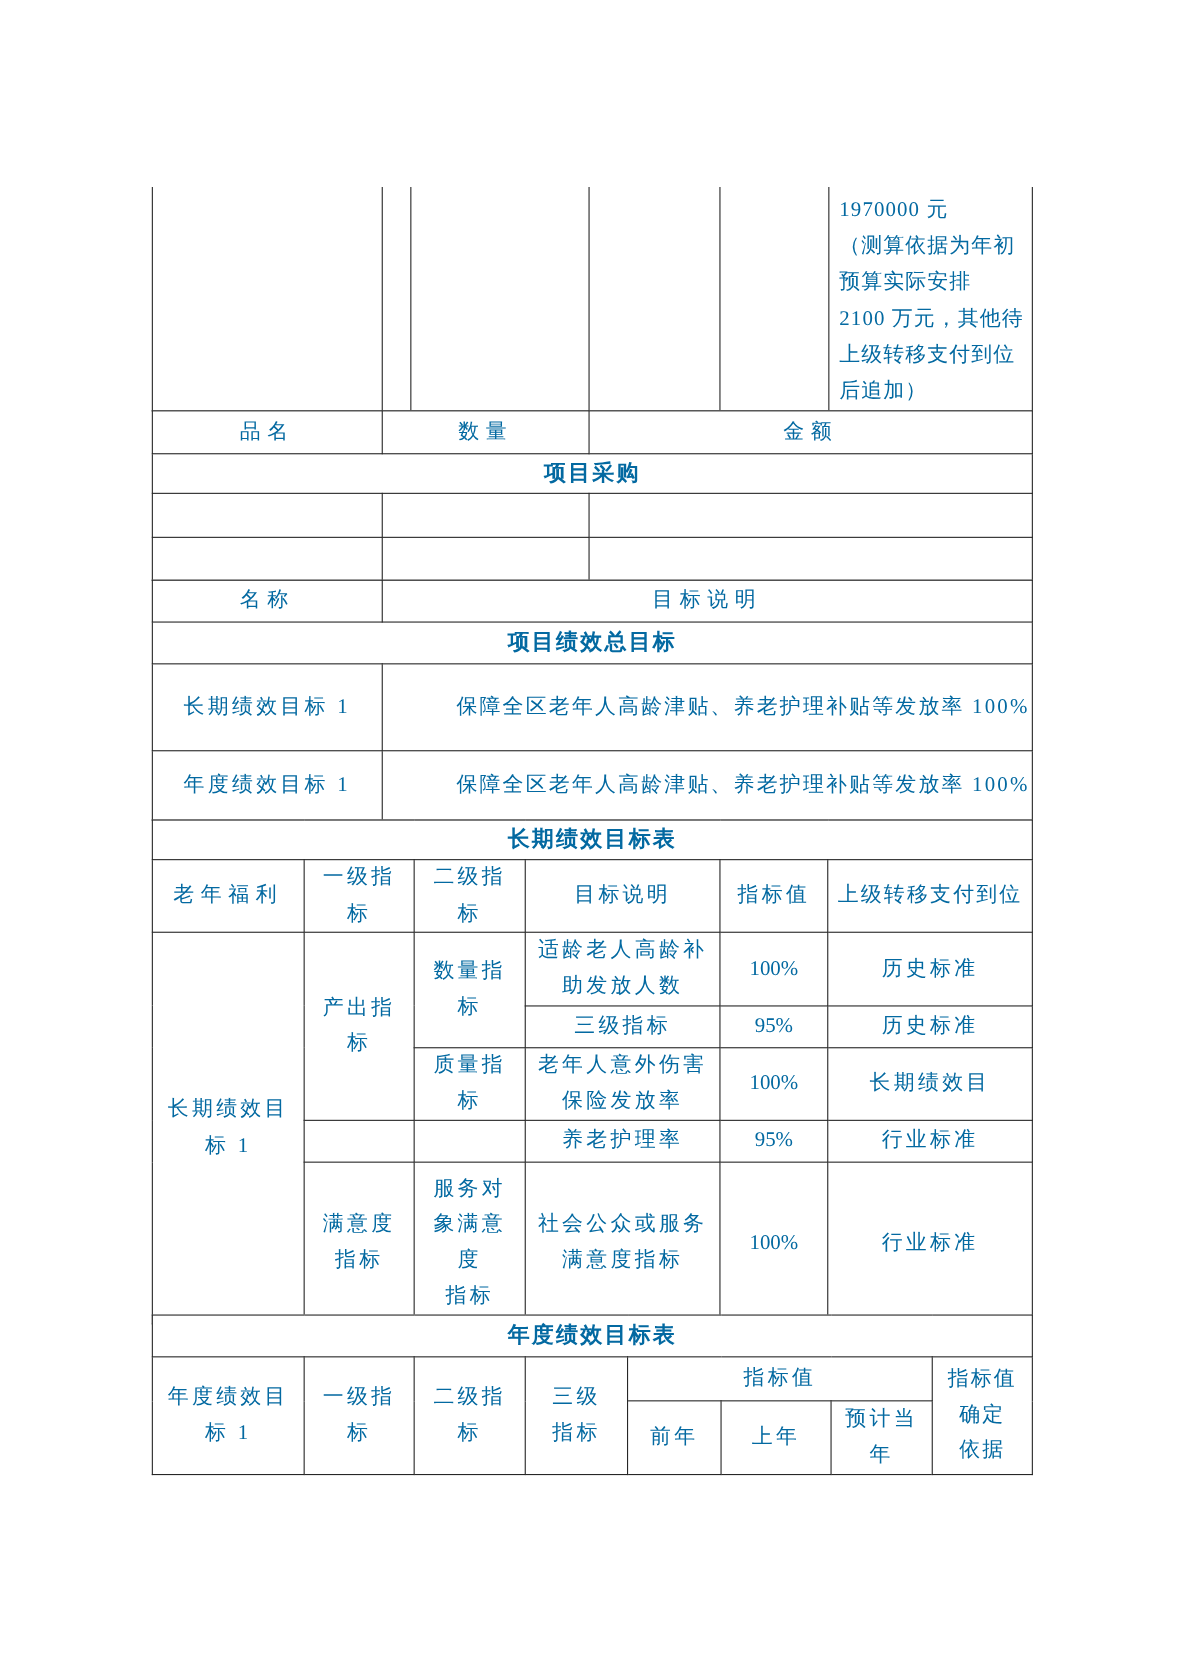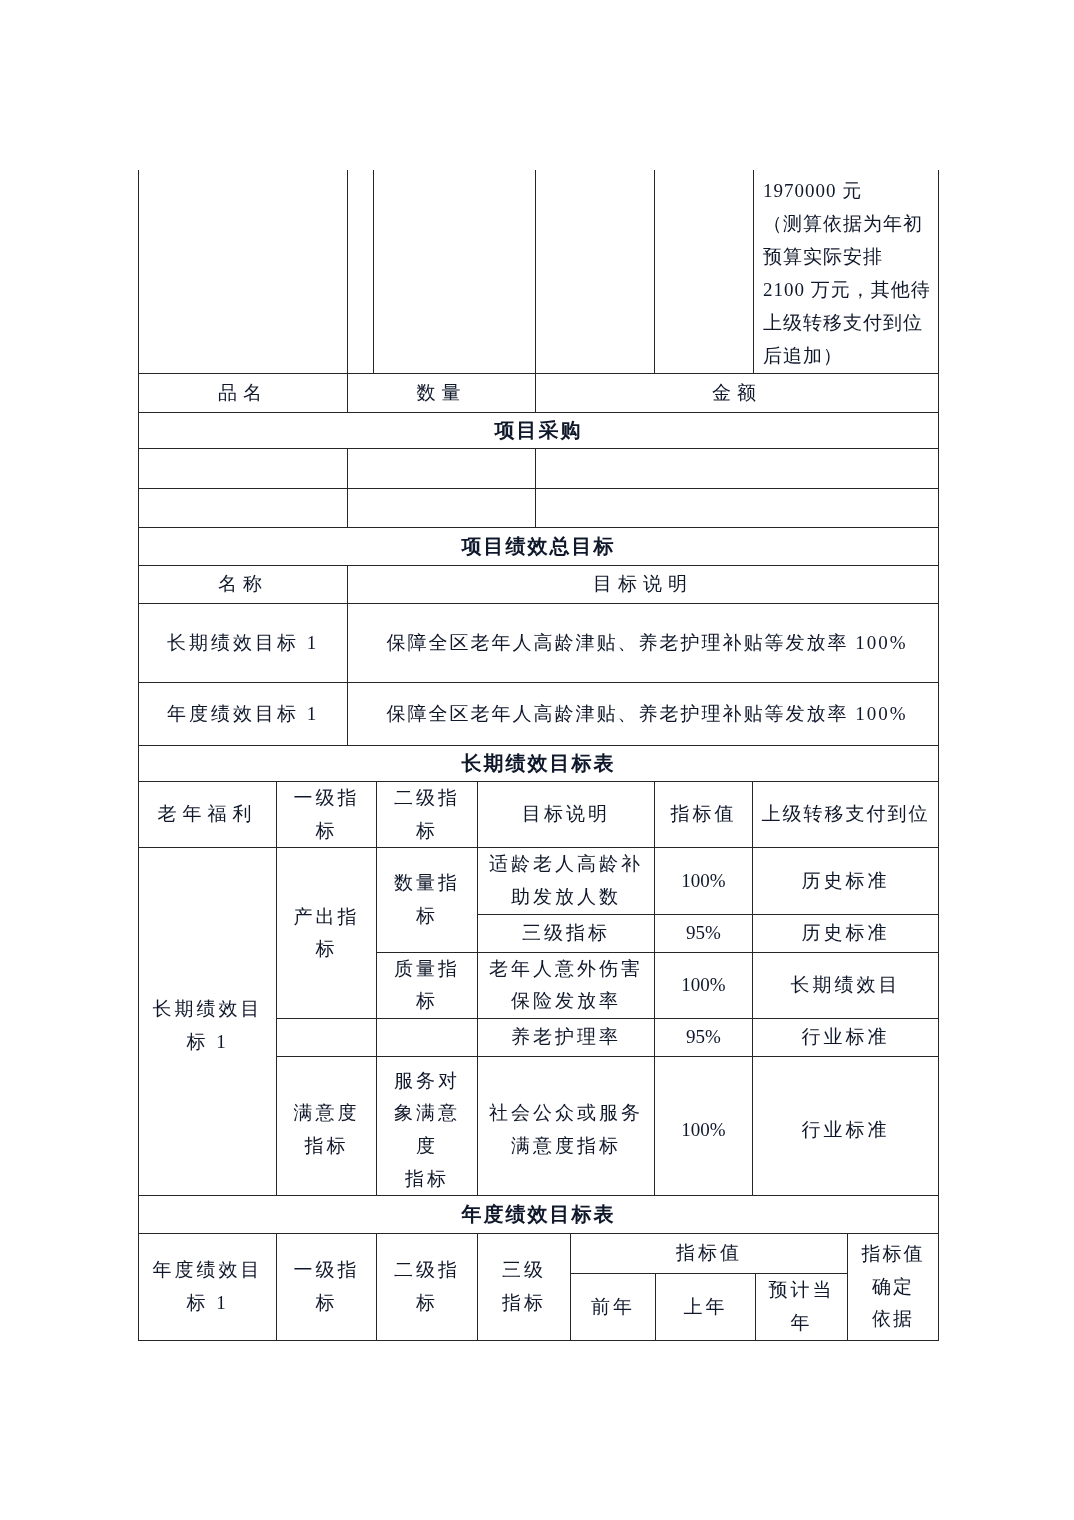--- a/index.html
+++ b/index.html
@@ -1,32 +1,32 @@
 <!DOCTYPE html>
 <html><head>
 <meta charset="utf-8">
 <style>
   html,body { margin:0; padding:0; background:#ffffff; }
   .page {
     position:relative; width:1074px; height:1520px; background:#ffffff;
-    font-family:"Liberation Serif","DejaVu Serif",serif; color:#0f172a;
+    font-family:"Liberation Serif","DejaVu Serif",serif; color:#0369a1;
     overflow:hidden;
     text-decoration:underline;
   }
   table { border-collapse:collapse; table-layout:fixed; position:absolute; background:#ffffff; }
   td {
     border:1px solid #262626;
     font-size:19px; text-align:center; vertical-align:middle;
     letter-spacing:3px; line-height:1.72; white-space:pre-line;
     padding:0 2px; overflow:hidden;
   }
   .band { font-weight:bold; font-size:20px; letter-spacing:2px; }
   .hdr  { letter-spacing:6px; }
   .num  { letter-spacing:0px; }
-  .left { text-align:center; padding-left:10px; letter-spacing:2px; }
+  .left { text-align:right; padding-left:10px; letter-spacing:2px; }
   .cut-table td { border-top:none; }
   .note-cell {
     text-align:left; vertical-align:top;
     padding:4px 4px 0 9px; letter-spacing:1px; line-height:33px;
   }
 </style>
 </head>
 <body>
 
 <div class="page">
@@ -85,25 +85,25 @@
   </tbody>
     </table>
 
   <table style="left:138px; top:527px; width:800px;">
     <colgroup>
       <col style="width:209px">
         <col style="width:591px">
     </colgroup>
     <tbody>
         <tr style="height:38px;">
-      <td colspan="2" class="band">项目绩效总目标</td>
-    </tr>
-    <tr style="height:38px;">
       <td class="hdr">名称</td>
       <td class="hdr">目标说明</td>
+    </tr>
+    <tr style="height:38px;">
+      <td colspan="2" class="band">项目绩效总目标</td>
     </tr>
     <tr style="height:79px;">
       <td>长期绩效目标 1</td>
       <td class="left">保障全区老年人高龄津贴、养老护理补贴等发放率 100%</td>
     </tr>
     <tr style="height:63px;">
       <td>年度绩效目标 1</td>
       <td class="left">保障全区老年人高龄津贴、养老护理补贴等发放率 100%</td>
     </tr>
   </tbody>

